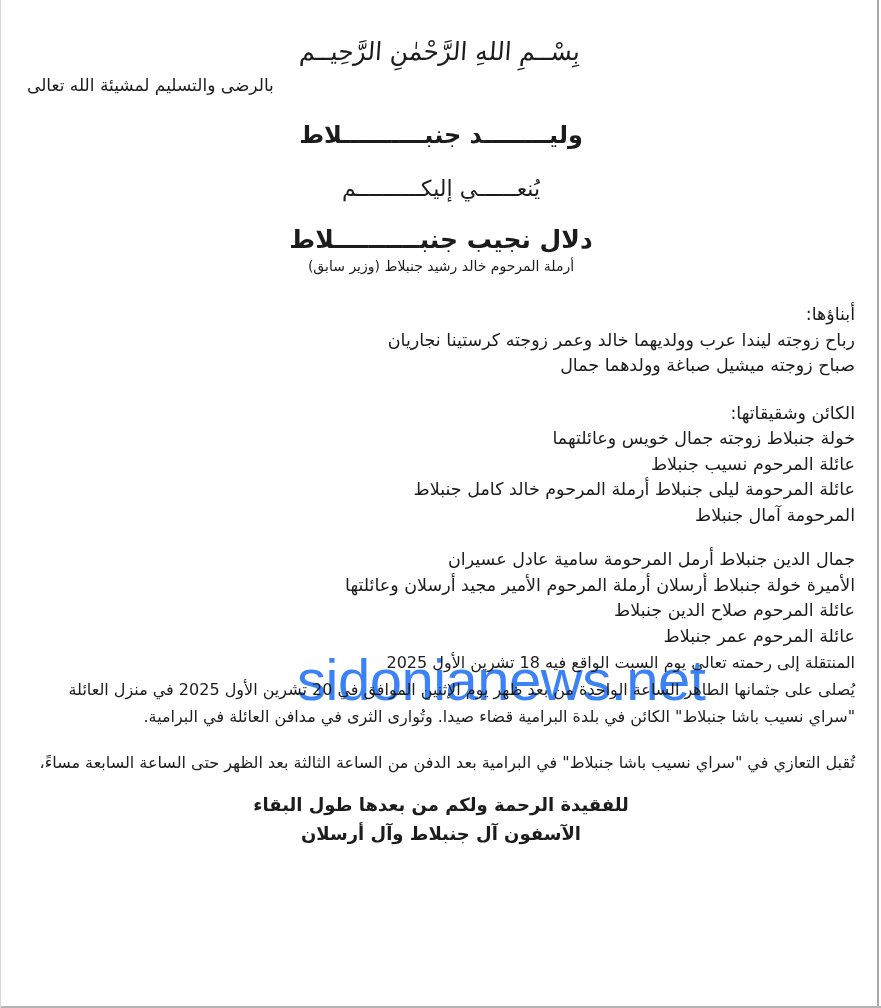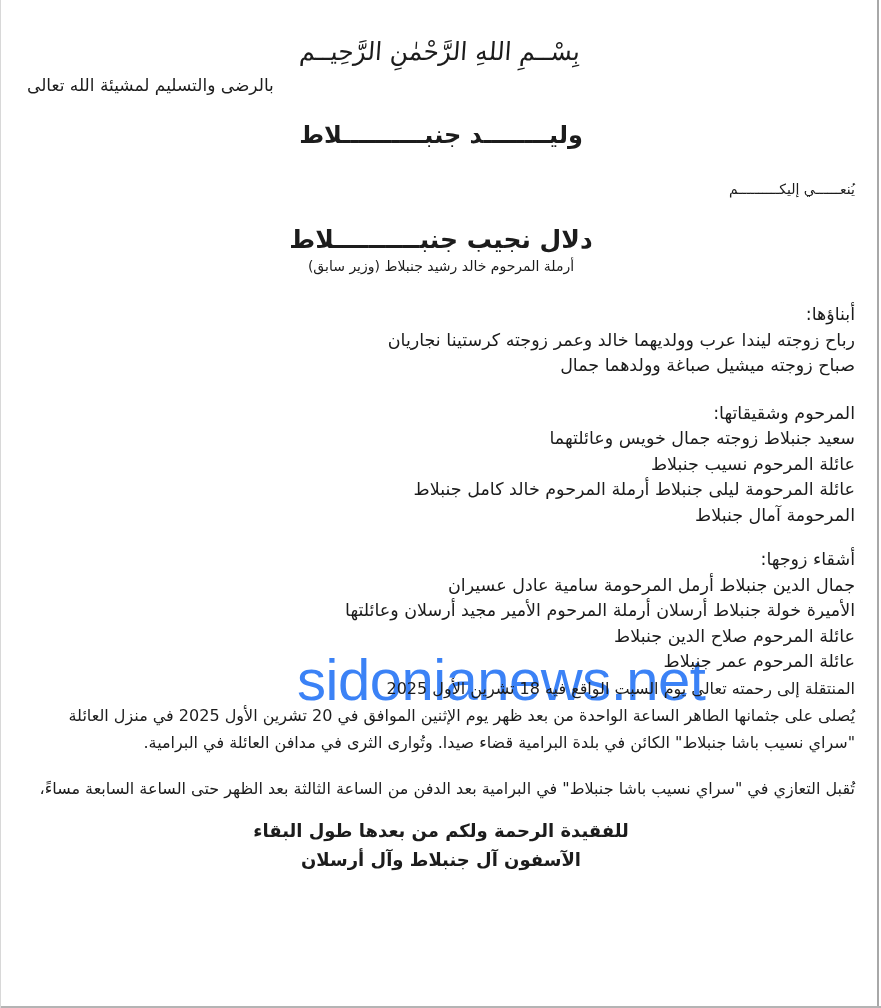--- a/index.html
+++ b/index.html
@@ -45,22 +45,22 @@
     margin-top: 6px;
   }
   .announcer {
     text-align: center;
     font-size: 24px;
     font-weight: bold;
     margin: 26px 0 0 0;
     line-height: 1.2;
   }
   .verb {
-    text-align: right;
-    font-size: 14px;
+    text-align: center;
+    font-size: 22px;
     margin-top: 30px;
     line-height: 20px;
   }
   .deceased-word {
     margin-top: 1px;
   }
   .name {
     text-align: center;
     font-size: 25px;
     font-weight: bold;
@@ -129,29 +129,28 @@
   <div class="name">دلال نجيب جنبــــــــــلاط</div>
   <div class="subtitle">أرملة المرحوم خالد رشيد جنبلاط (وزير سابق)</div>
 
   <div class="list sec1">
     <div>أبناؤها:</div>
     <div>رباح زوجته ليندا عرب وولديهما خالد وعمر زوجته كرستينا نجاريان</div>
     <div>صباح زوجته ميشيل صباغة وولدهما جمال</div>
   </div>
 
   <div class="list sec2">
-    <div>المرحوم وشقيقاتها:</div>
-    <div>سعيد جنبلاط زوجته جمال خويس وعائلتهما</div>
+    <div>الكائن وشقيقاتها:</div>
+    <div>خولة جنبلاط زوجته جمال خويس وعائلتهما</div>
     <div>عائلة المرحوم نسيب جنبلاط</div>
     <div>عائلة المرحومة ليلى جنبلاط أرملة المرحوم خالد كامل جنبلاط</div>
     <div>المرحومة آمال جنبلاط</div>
   </div>
 
   <div class="list sec3">
-    <div>أشقاء زوجها:</div>
     <div>جمال الدين جنبلاط أرمل المرحومة سامية عادل عسيران</div>
     <div>الأميرة خولة جنبلاط أرسلان أرملة المرحوم الأمير مجيد أرسلان وعائلتها</div>
     <div>عائلة المرحوم صلاح الدين جنبلاط</div>
     <div>عائلة المرحوم عمر جنبلاط</div>
   </div>
 
   <div class="para p1">
     <div class="pline">المنتقلة إلى رحمته تعالى يوم السبت الواقع فيه 18 تشرين الأول 2025</div>
     <div class="pline">يُصلى على جثمانها الطاهر الساعة الواحدة من بعد ظهر يوم الإثنين الموافق في 20 تشرين الأول 2025 في منزل العائلة</div>
     <div class="pline">"سراي نسيب باشا جنبلاط" الكائن في بلدة البرامية قضاء صيدا. وتُوارى الثرى في مدافن العائلة في البرامية.</div>

